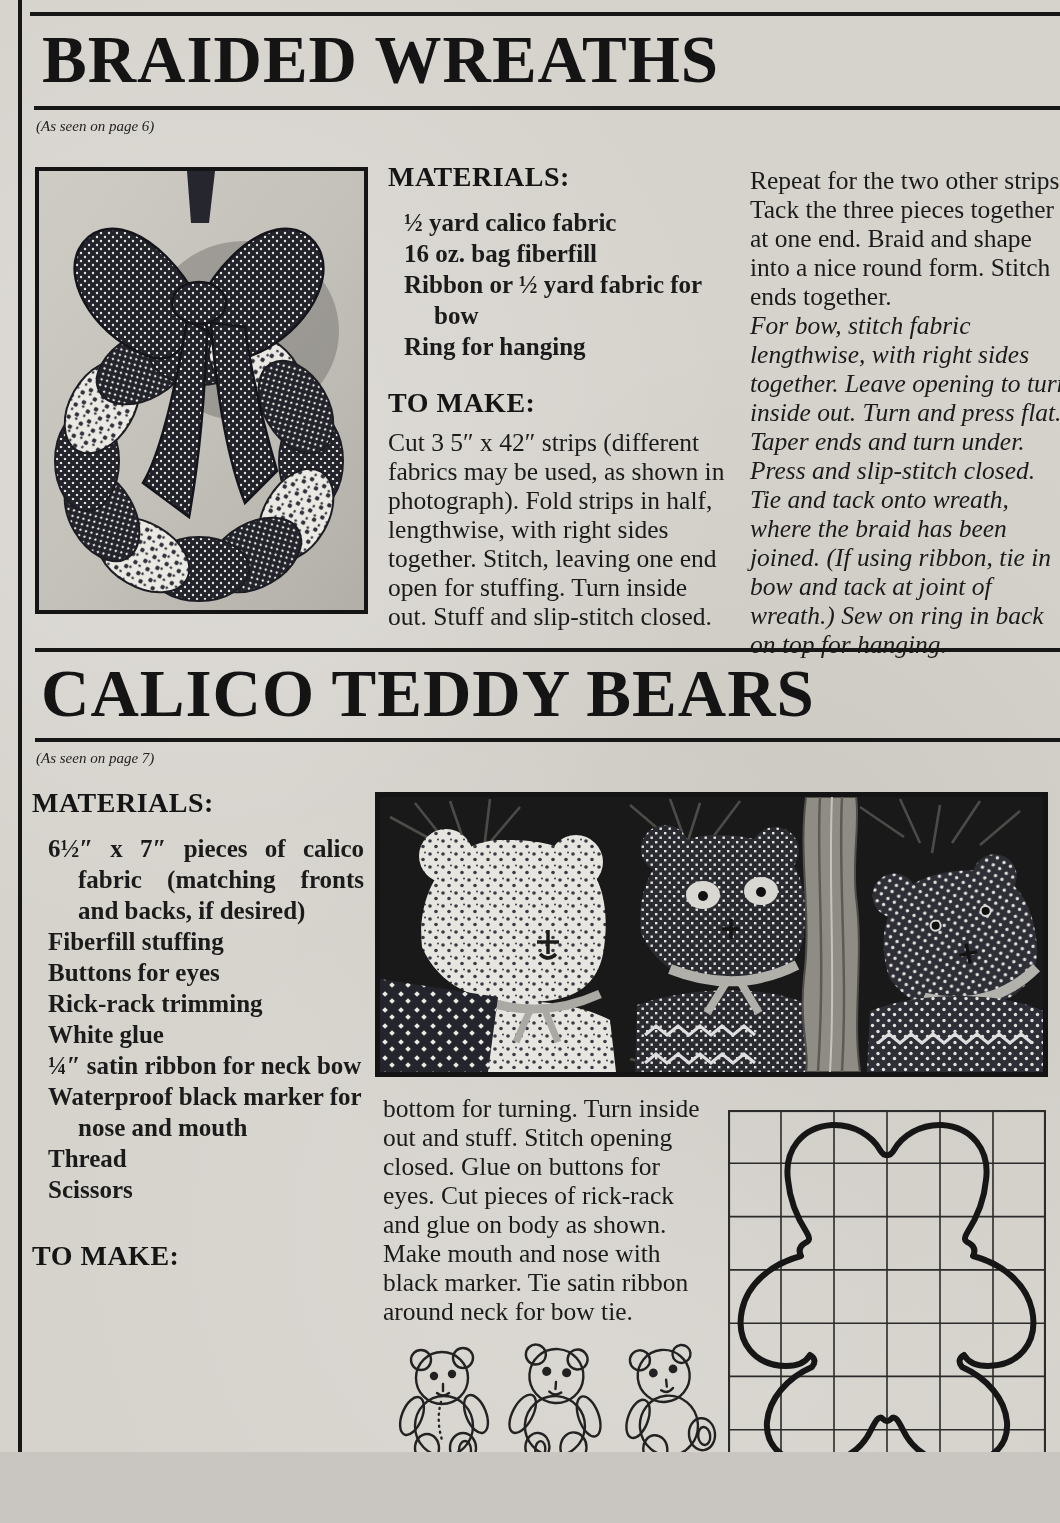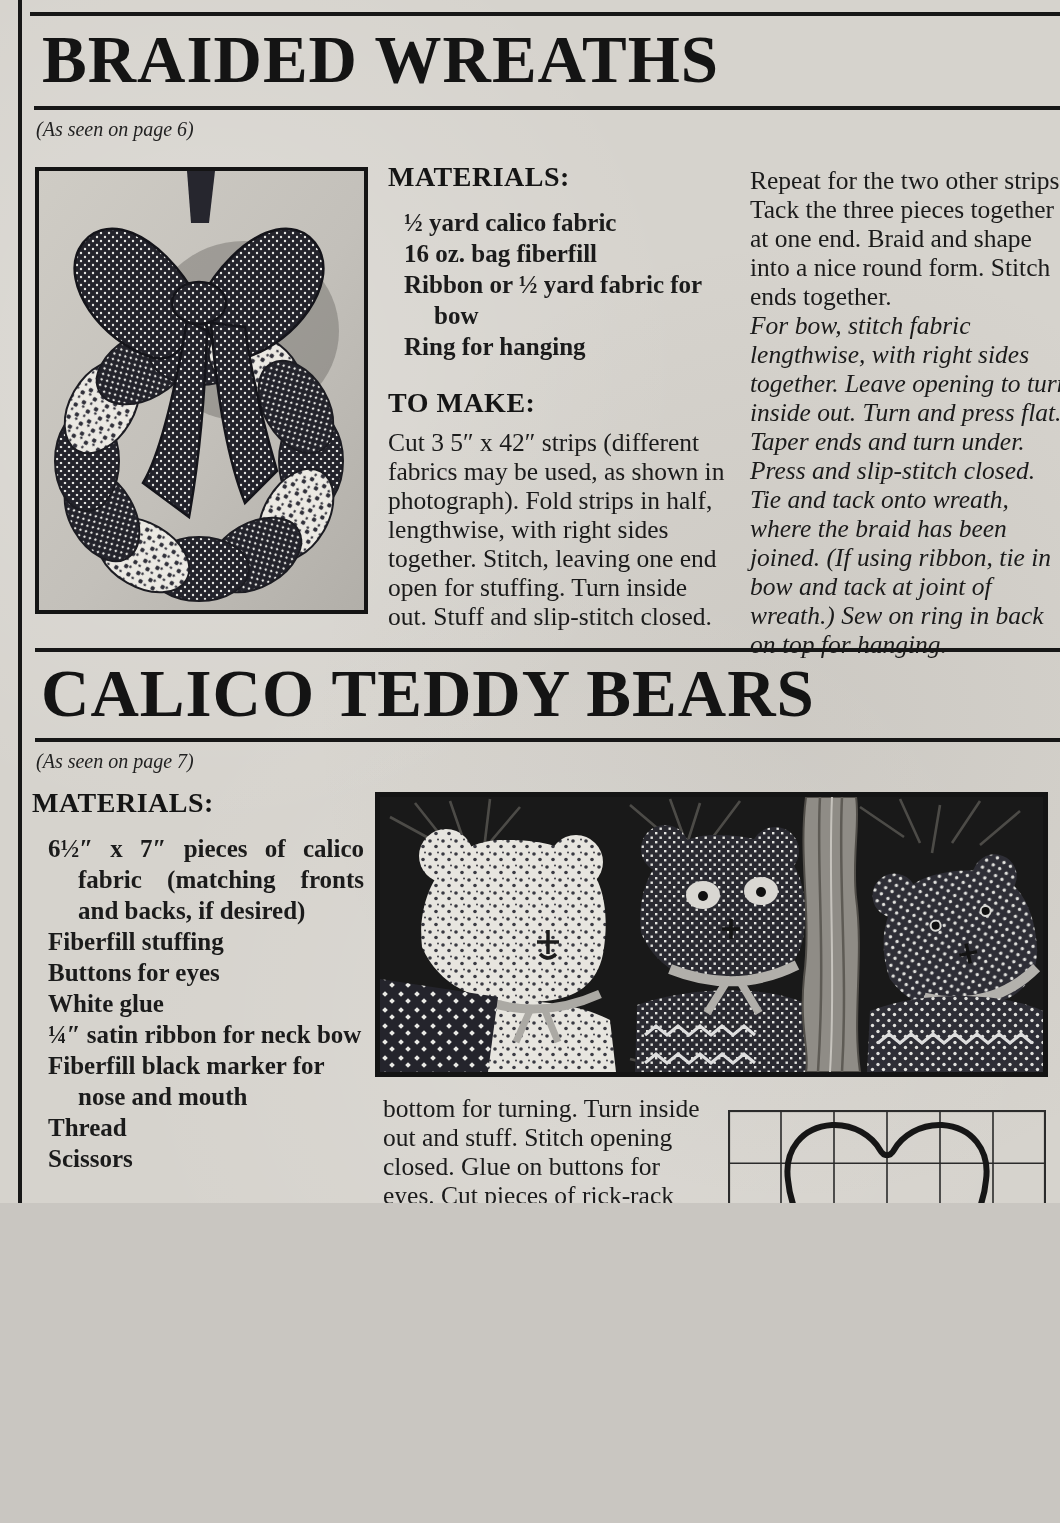--- a/index.html
+++ b/index.html
@@ -1,37 +1,37 @@
 <!DOCTYPE html>
 <html><head>
 <meta charset="utf-8">
 <style>
   html,body{margin:0;padding:0;}
   body{background:#c9c6c1;}
   .page{
     position:relative;
-    width:1060px;height:1203px;
+    width:1060px;height:1452px;
     margin:0 auto;
     background:
       radial-gradient(circle at 20% 30%, rgba(255,255,255,.20), transparent 40%),
       radial-gradient(circle at 75% 60%, rgba(120,115,108,.10), transparent 45%),
       radial-gradient(circle at 55% 85%, rgba(255,255,255,.12), transparent 40%),
       #d6d3cd;
     overflow:hidden;
     font-family:"Liberation Serif", serif;
     color:#1b1b1b;
   }
   .abs{position:absolute;}
   .rule{background:#171717;}
   .headline{
     font-family:"Liberation Serif", serif;
     font-weight:700;font-size:67px;line-height:1;
     letter-spacing:1px;color:#141414;white-space:nowrap;
   }
-  .kicker{font-style:italic;font-size:20px;color:#222;}
+  .kicker{font-style:italic;font-size:15px;color:#222;}
   .h2{
     font-weight:700;font-size:28px;letter-spacing:.5px;color:#151515;
     margin:0 0 10px 0;line-height:1.05;
   }
   .mats{list-style:none;margin:16px;padding:0;font-weight:700;font-size:25px;line-height:31px;}
   .mats li{padding-left:30px;text-indent:-30px;}
   .mats li.just{text-align:justify;}
   .bodytext{font-size:25.5px;line-height:29px;margin:0;}
   .bodytext + .bodytext{margin-top:0;font-style:italic;}
   .photoframe{border:4px solid #141414;background:#b9b6b0;box-sizing:border-box;}
@@ -128,23 +128,24 @@
   <div class="abs headline" style="left:41px;top:660px;">CALICO TEDDY BEARS</div>
   <div class="abs rule" style="left:35px;top:738px;width:1025px;height:4px;"></div>
   <div class="abs kicker" style="left:36px;top:750px;">(As seen on page 7)</div>
 
   <div class="abs" style="left:32px;top:788px;width:348px;">
     <div class="h2">MATERIALS:</div>
     <ul class="mats">
       <li class="just">6½″ x 7″ pieces of calico fabric (matching fronts and backs, if desired)</li>
       <li>Fiberfill stuffing</li>
       <li>Buttons for eyes</li>
+      <li>Rick-rack trimming</li>
       <li>White glue</li>
       <li>¼″ satin ribbon for neck bow</li>
-      <li>Fiberfill black marker for nose and mouth</li>
+      <li>Waterproof black marker for nose and mouth</li>
       <li>Thread</li>
       <li>Scissors</li>
     </ul>
     <div class="h2" style="margin-top:36px;">TO MAKE:</div>
   </div>
 
   <div class="abs photoframe" style="left:375px;top:792px;width:673px;height:285px;border-width:5px;background:#1d1d1d;">
     <svg width="663" height="275" viewBox="0 0 663 275">
       <defs>
         <pattern id="polka2" width="9" height="9" patternUnits="userSpaceOnUse">

